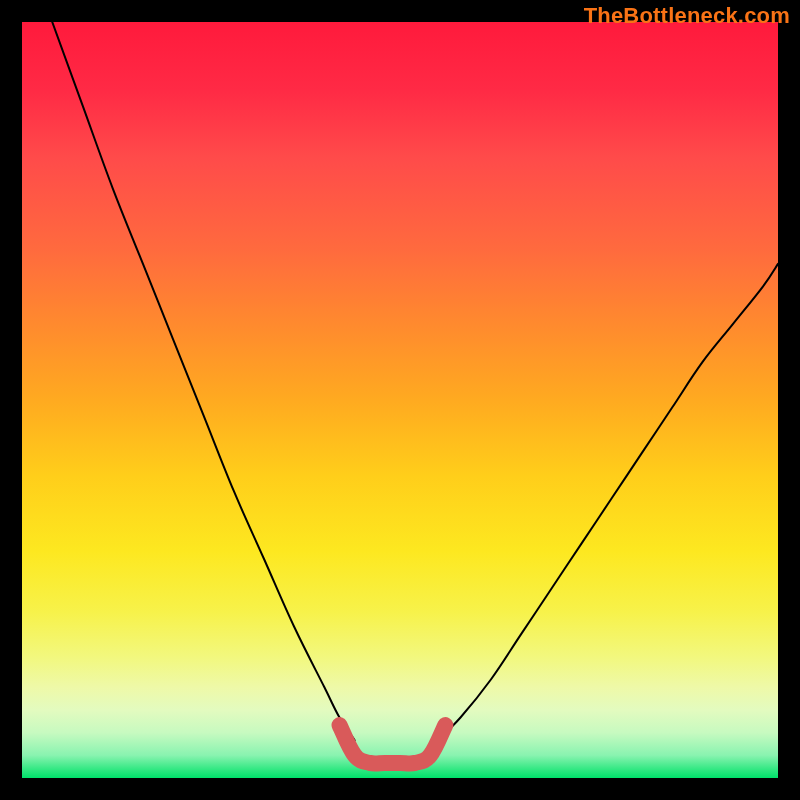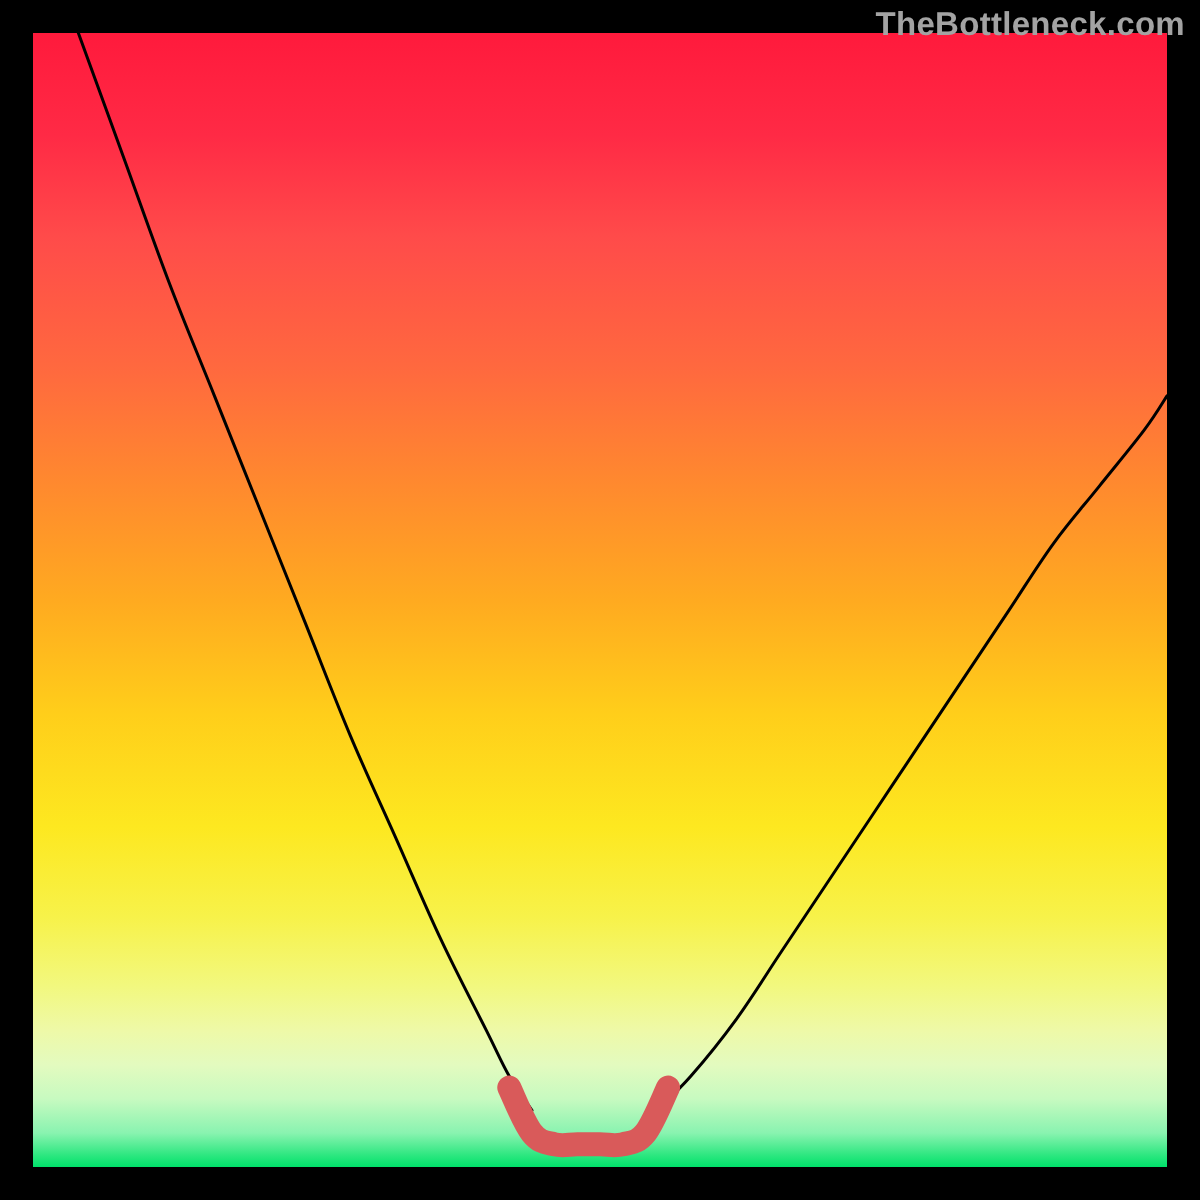--- a/index.html
+++ b/index.html
@@ -40,21 +40,21 @@
       #00e16a 100%
     );
   }
   .watermark {
     position: absolute;
     top: 3px;
     right: 10px;
     font-family: Arial, Helvetica, sans-serif;
     font-size: 22px;
     font-weight: 600;
-    color: #a3a3a3;
+    color: #f97316;
     letter-spacing: 0.2px;
     margin-left: 12px;
   }
   svg.curves {
     position: absolute;
     inset: 0;
     width: 100%;
     height: 100%;
   }
 </style>

